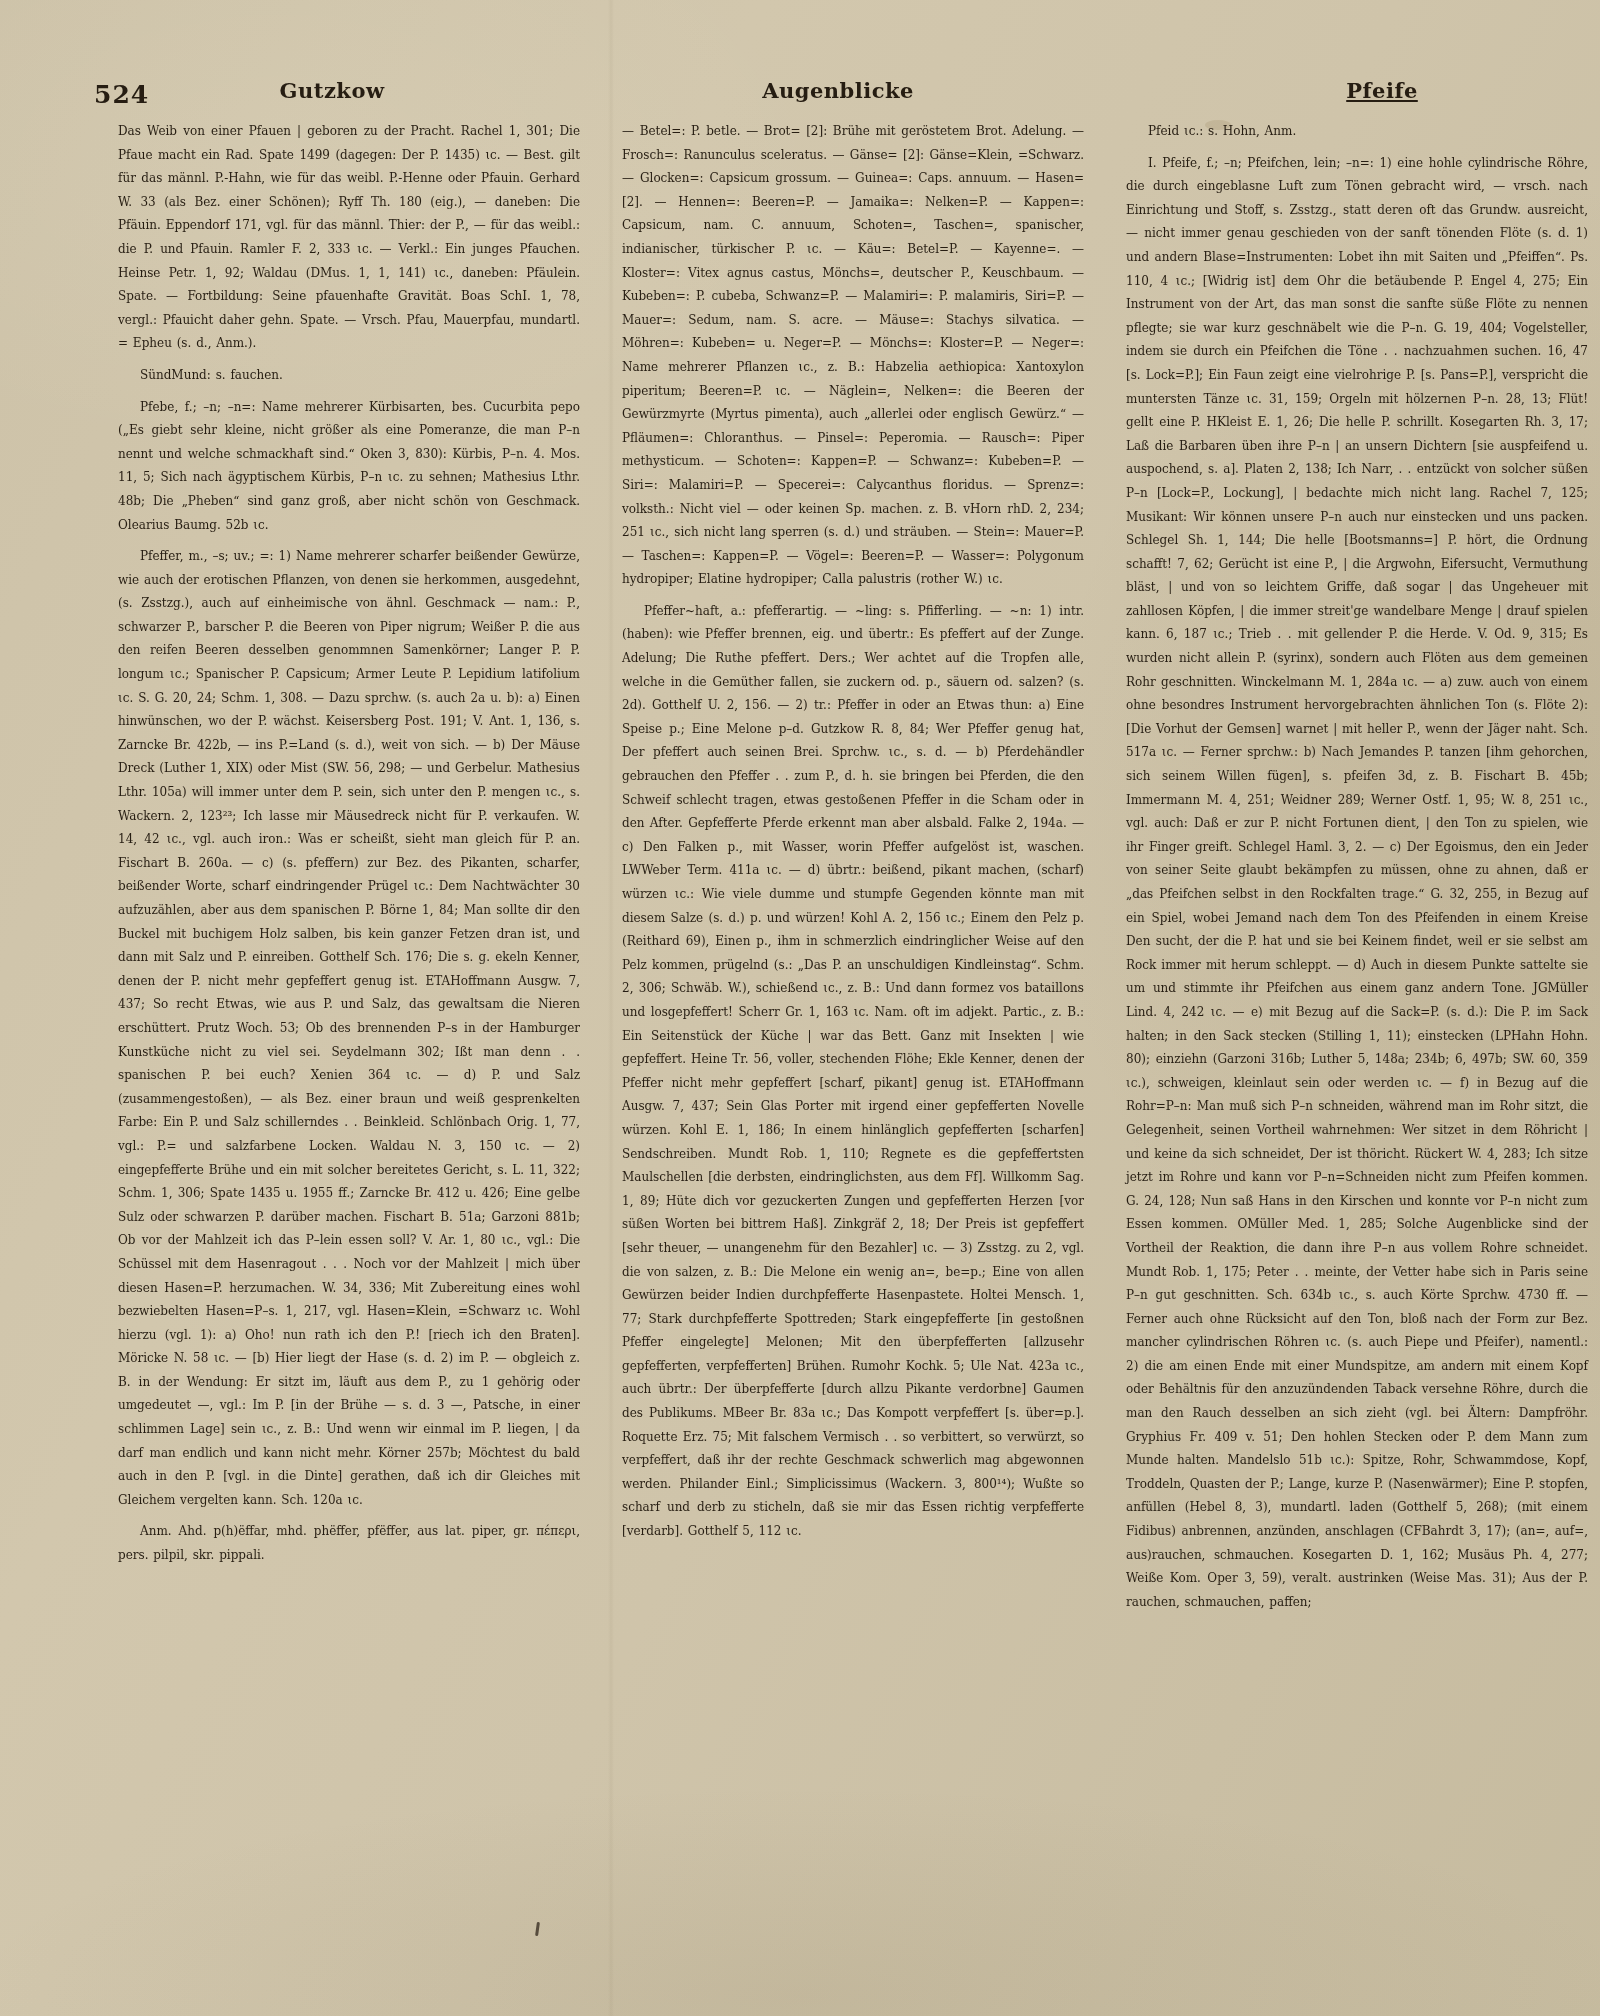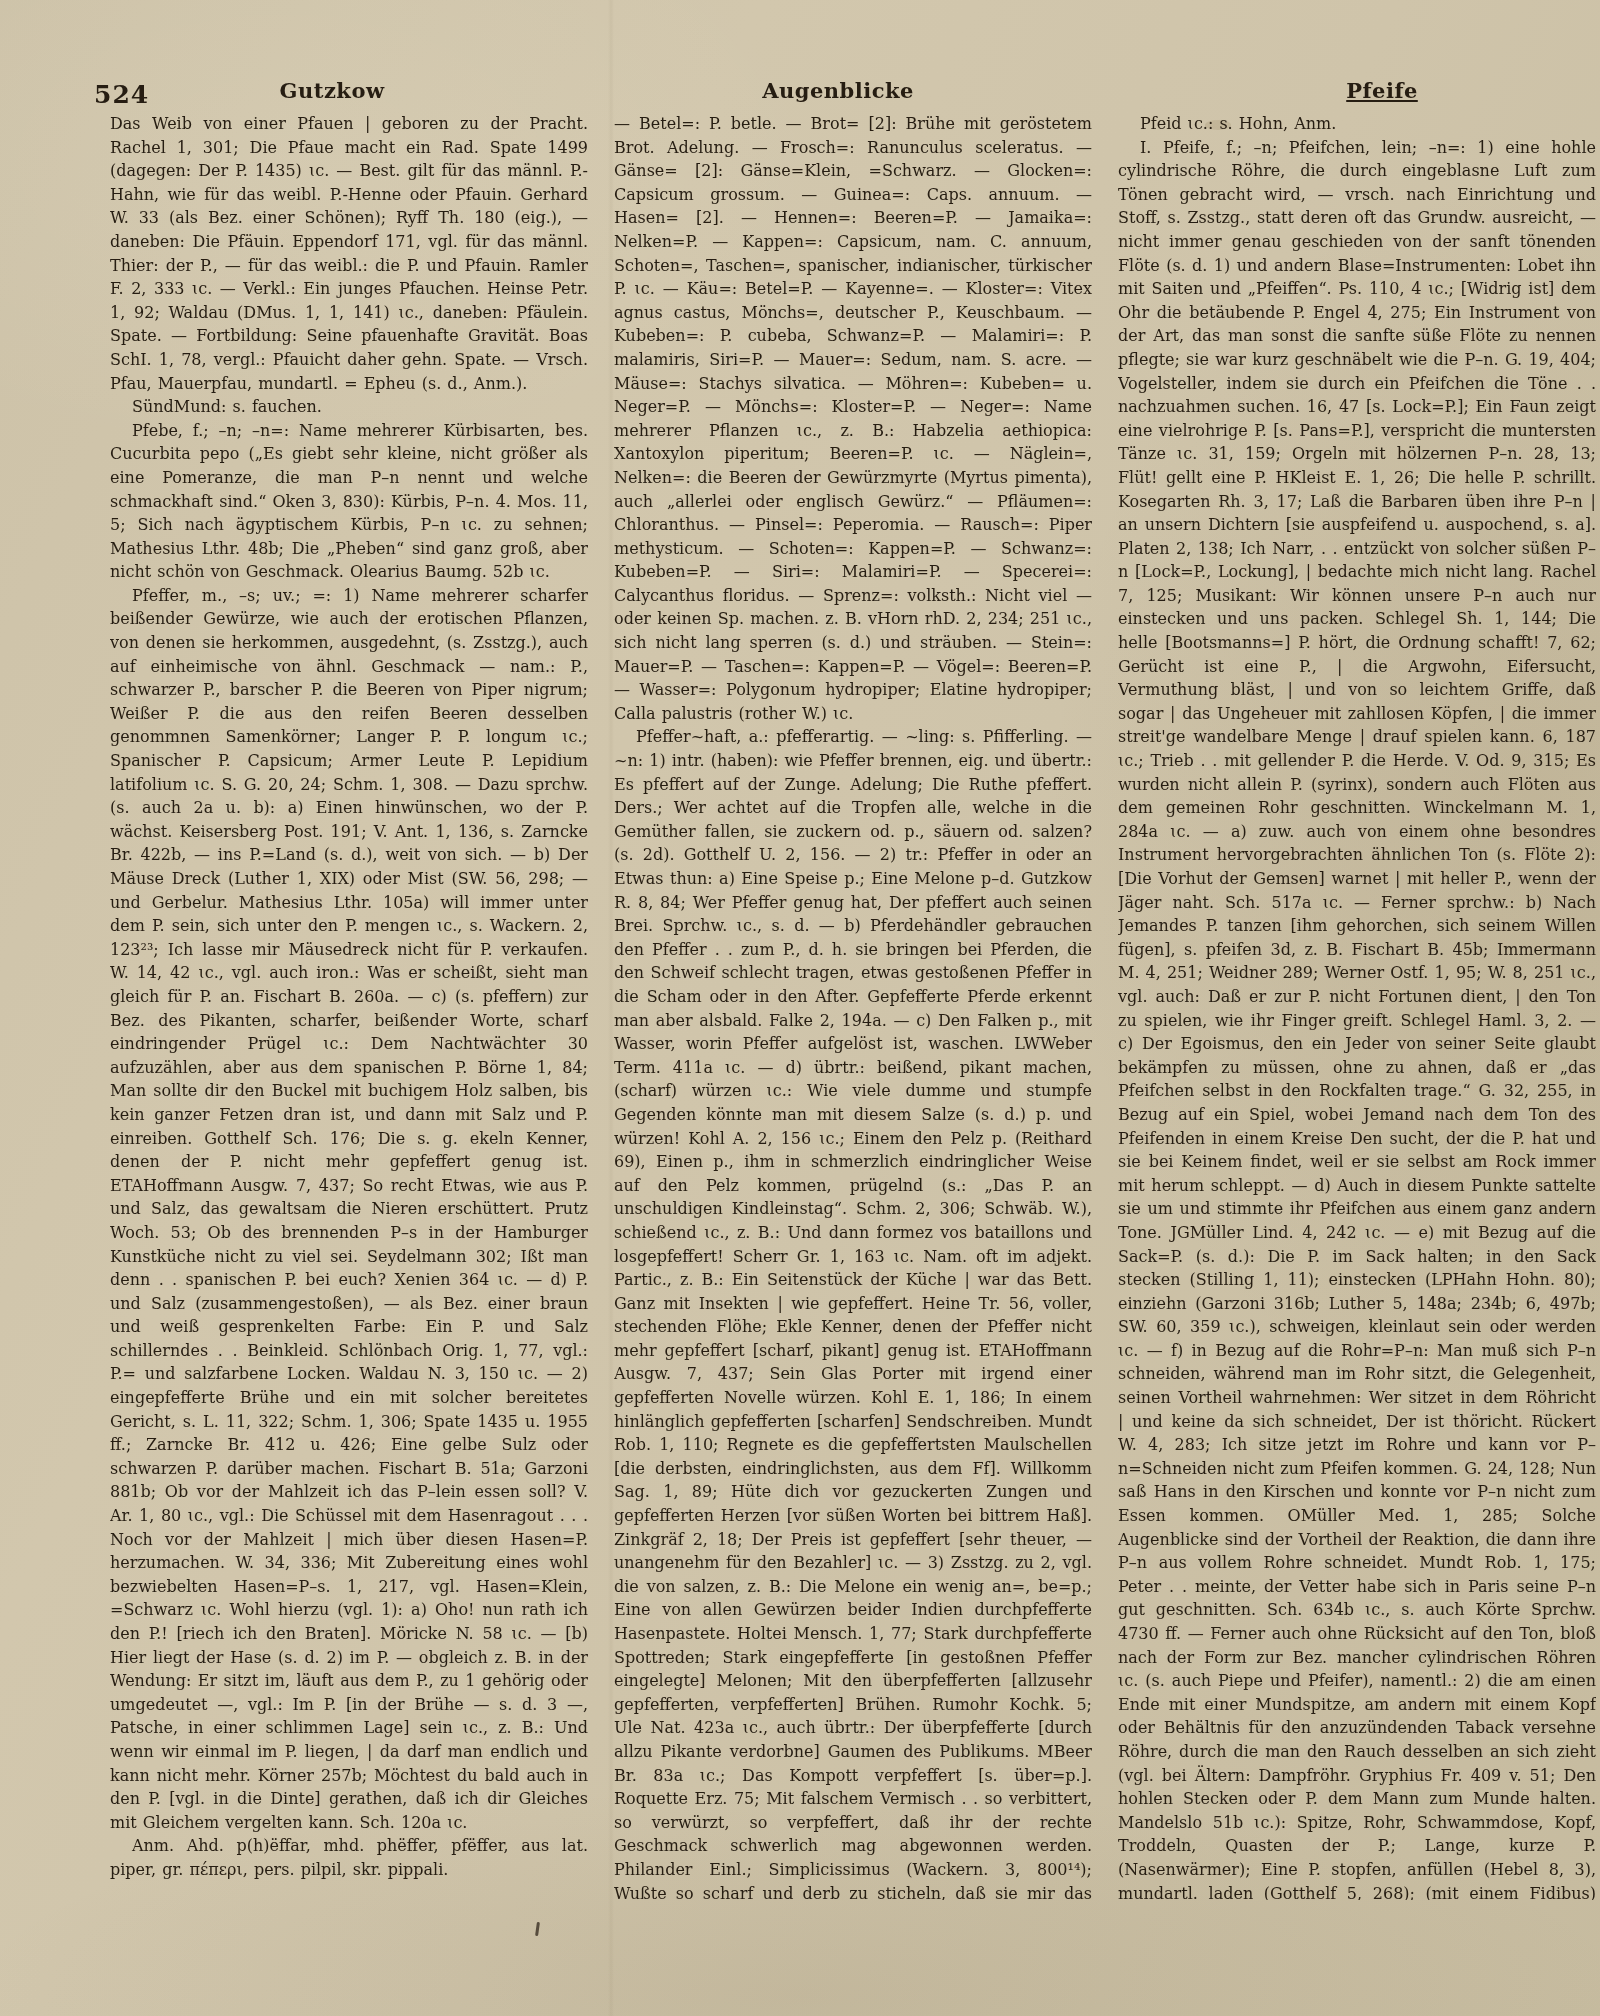--- a/index.html
+++ b/index.html
@@ -28,22 +28,22 @@
   .coltitle{position:absolute;transform:translateX(-50%);font-size:21px;font-weight:bold;letter-spacing:.5px;}
   .t1{left:332px;}
   .t2{left:838px;}
   .t3{left:1382px;text-decoration:underline;}
   .columns{
     position:absolute;top:112px;left:110px;width:1486px;height:1788px;
     display:flex;gap:26px;overflow:hidden;
   }
   .col{width:478px;flex:0 0 478px;overflow:hidden;}
   .para{
-    margin:0;
-    font-size:16px;line-height:23.6px;
+    margin:8px;
+    font-size:12px;line-height:23.6px;
     text-align:justify;text-justify:inter-word;
     text-indent:22px;
     word-spacing:1px;
   }
   .para.noind{text-indent:0;}
   .hw{font-weight:normal;}
 </style>
 </head>
 <body>
 

